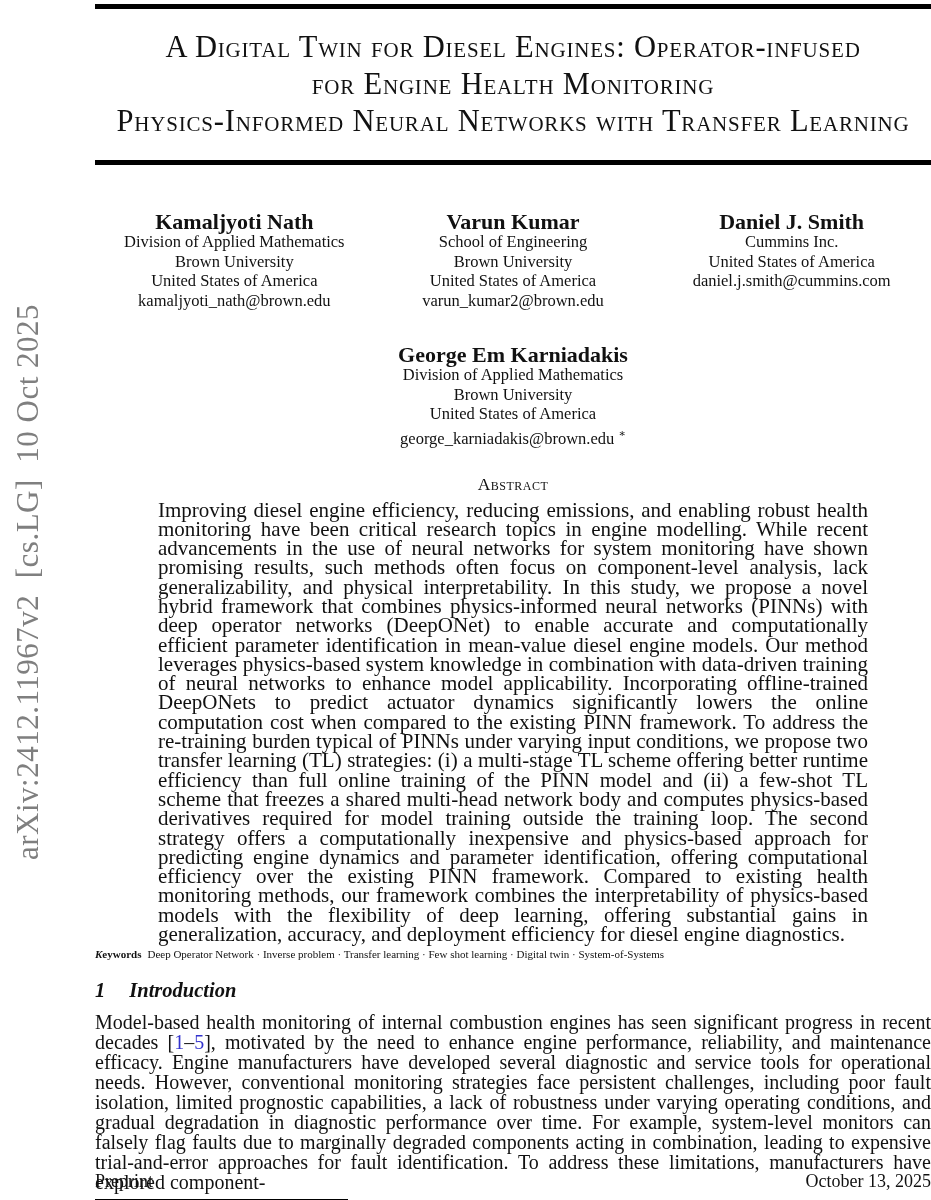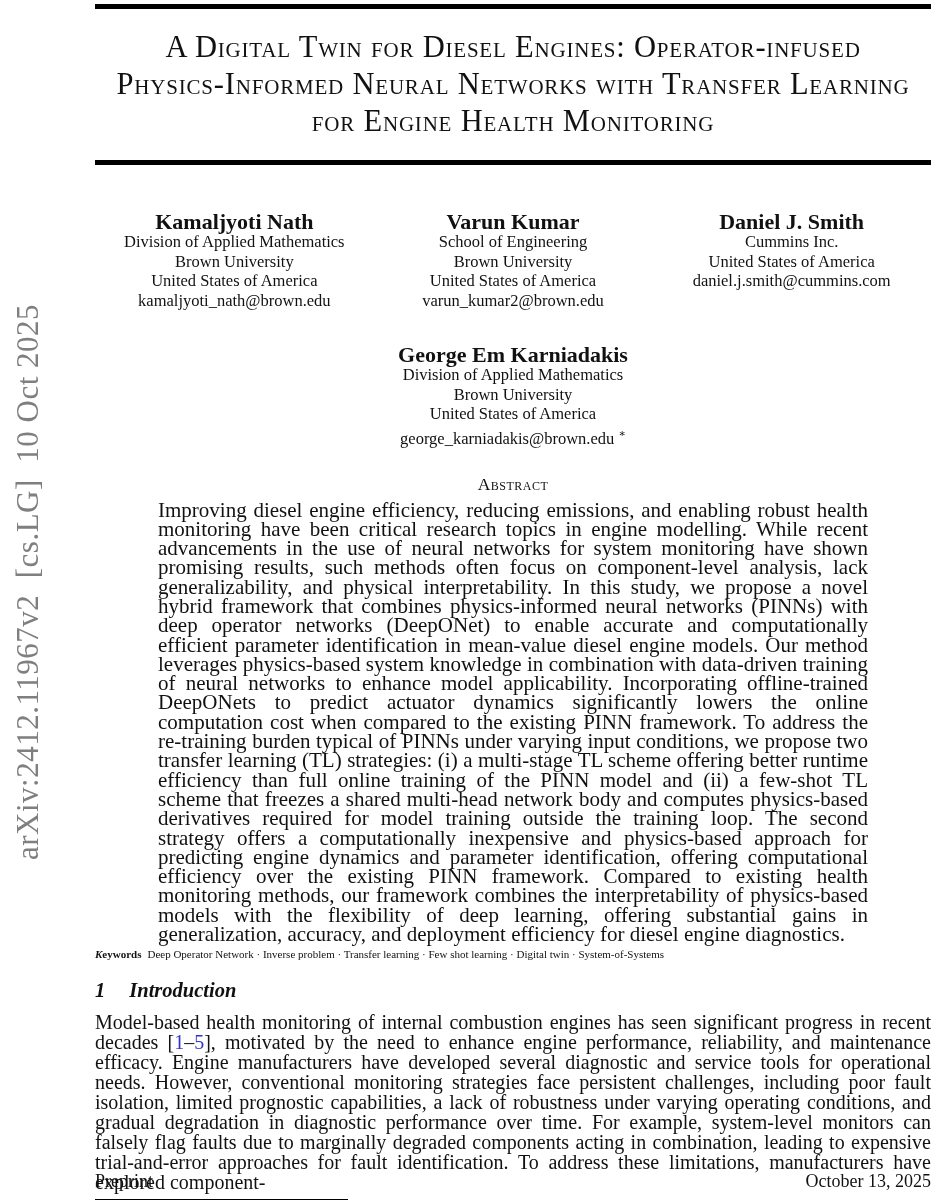--- a/index.html
+++ b/index.html
@@ -105,22 +105,22 @@
   <div class="arxiv-stamp-wrap">
     <div class="arxiv-stamp">arXiv:2412.11967v2  [cs.LG]  10 Oct 2025</div>
   </div>
 
   <div class="main">
 
     <div id="rule-top" class="rule-thick"></div>
 
     <div class="title">
       <div class="tline">A Digital Twin for Diesel Engines: Operator-infused</div>
+      <div class="tline">for Engine Health Monitoring</div>
       <div class="tline">Physics-Informed Neural Networks with Transfer Learning</div>
-      <div class="tline">for Engine Health Monitoring</div>
     </div>
 
     <div id="rule-mid" class="rule-thick"></div>
 
     <div class="authors-row">
       <div class="author">
         <div class="aname">Kamaljyoti Nath</div>
         <div class="aline">Division of Applied Mathematics</div>
         <div class="aline">Brown University</div>
         <div class="aline">United States of America</div>

